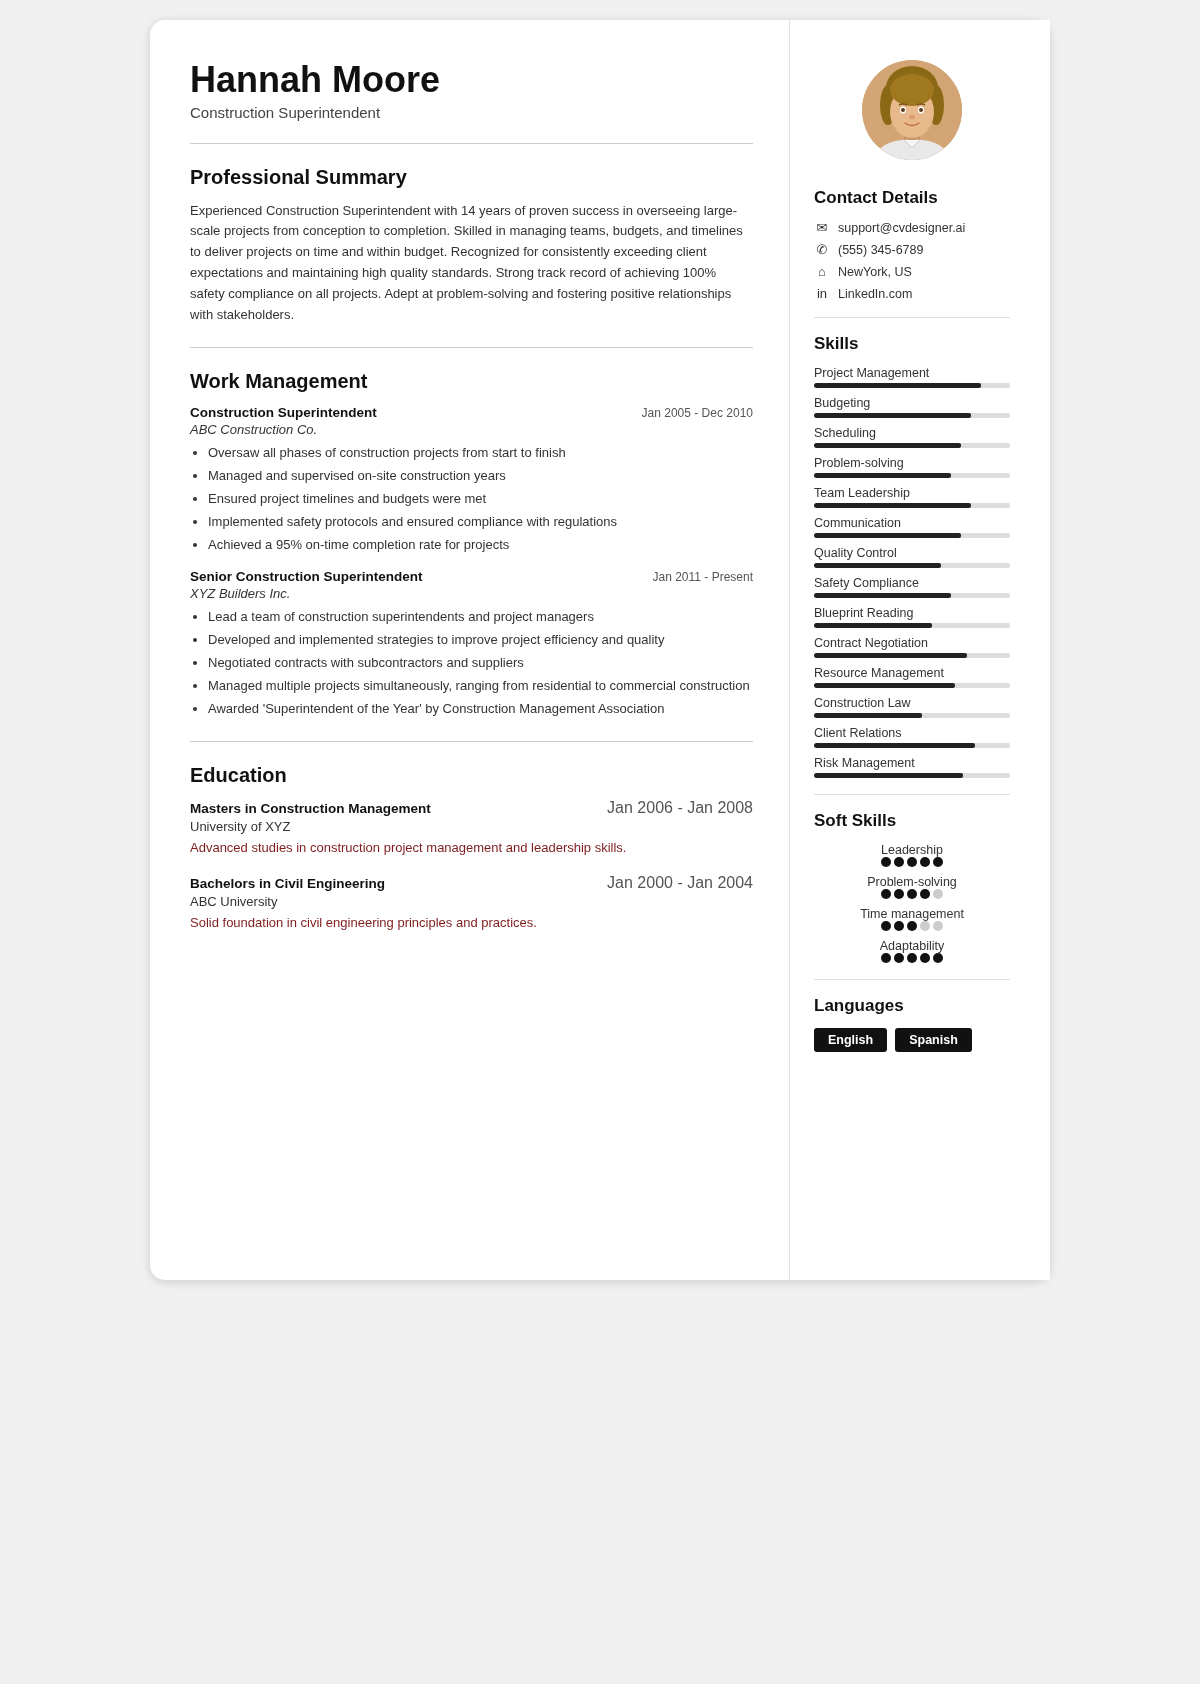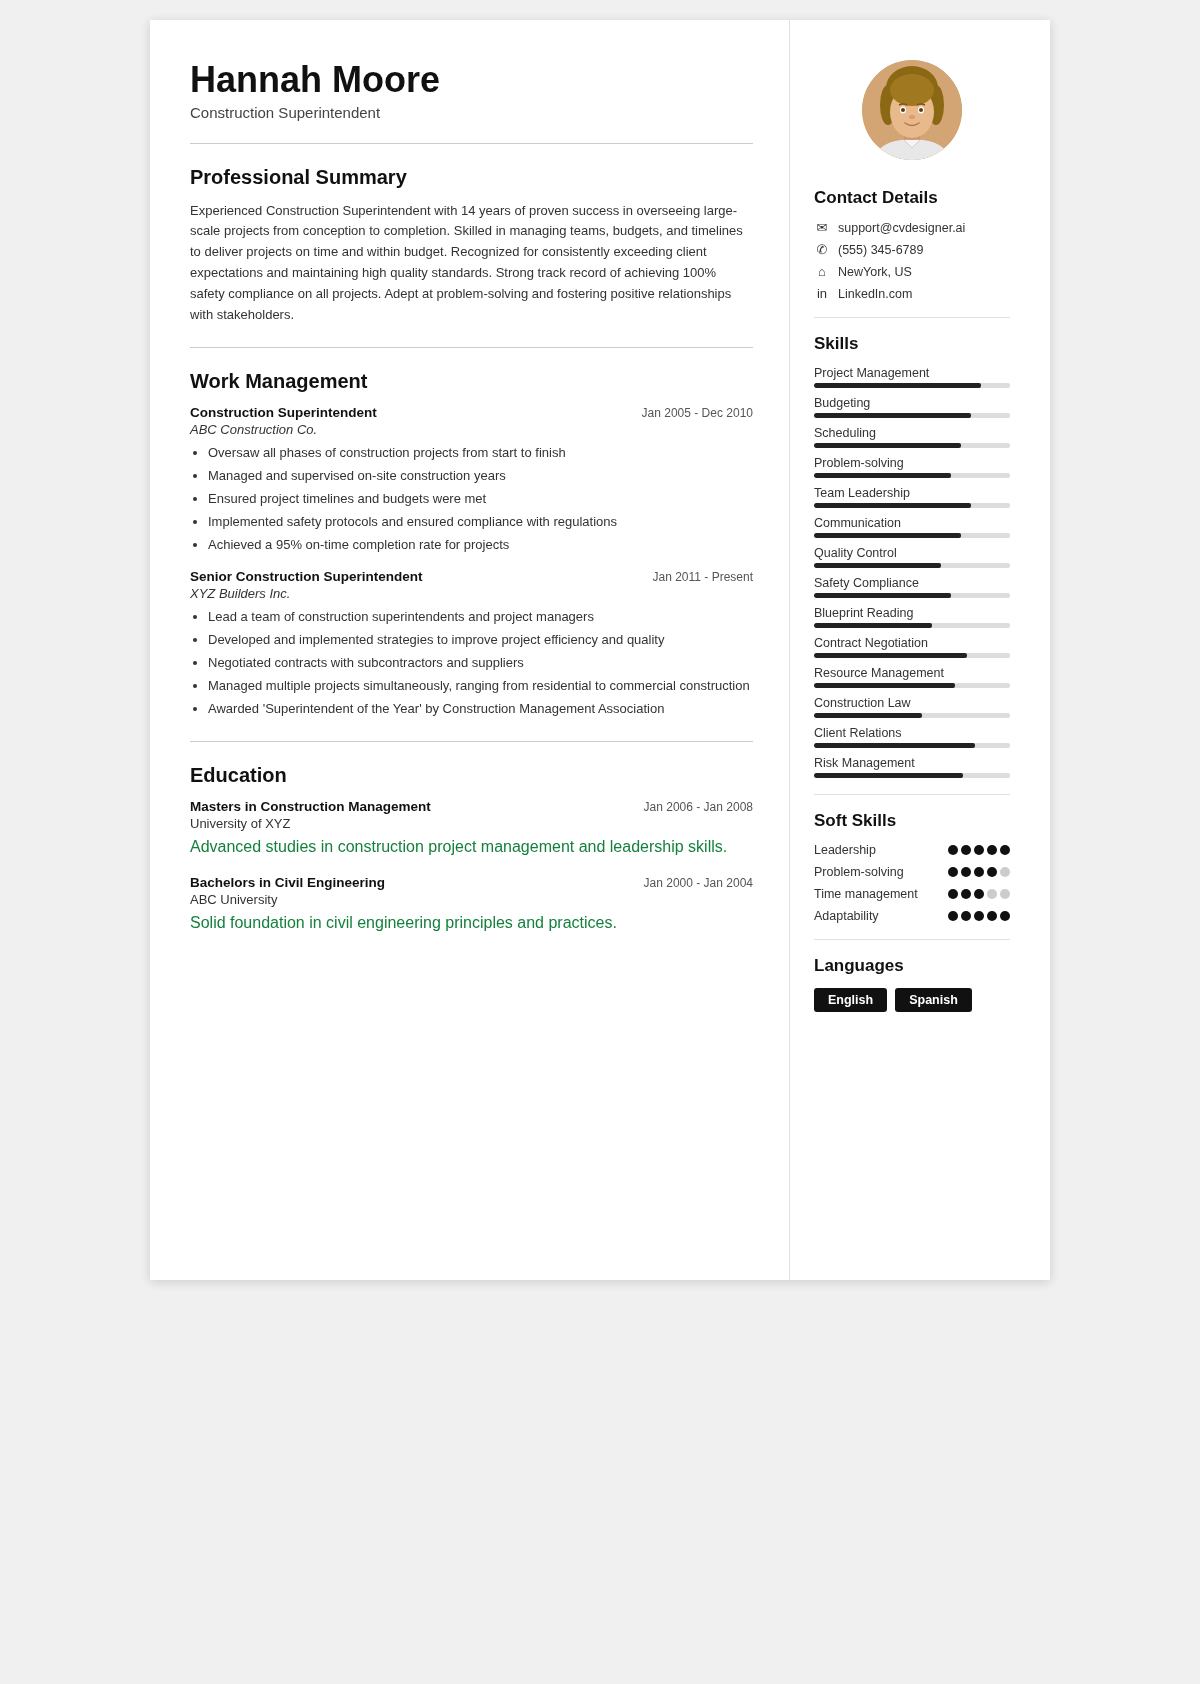--- a/index.html
+++ b/index.html
@@ -12,20 +12,21 @@
       min-height: 100vh;
       padding: 20px;
     }
     .resume-page {
       width: 900px;
       background: #fff;
       display: flex;
       flex-direction: row;
       min-height: 1260px;
       box-shadow: 0 2px 10px rgba(0,0,0,0.15);
+      border-radius: 15px;
     }
     
     .left-col {
       flex: 1;
       padding: 40px 36px 40px 40px;
       border-right: 1px solid #e0e0e0;
     }
     .header-name {
       font-size: 36px;
       font-weight: 900;
@@ -94,32 +95,32 @@
       align-items: baseline;
       margin-bottom: 2px;
       gap: 12px;
     }
     .edu-degree {
       font-size: 13.5px;
       font-weight: 700;
       color: #111;
     }
     .edu-dates {
-      font-size: 12px;
+      font-size: 16px;
       color: #555;
       white-space: nowrap;
     }
     .edu-school {
       font-size: 13px;
       color: #333;
       margin-bottom: 4px;
     }
     .edu-desc {
-      font-size: 16px;
-      color: #15803d;
+      font-size: 13px;
+      color: #7f1d1d;
       line-height: 1.5;
       margin-bottom: 16px;
     }
     
     .right-col {
       width: 260px;
       padding: 40px 40px 40px 24px;
       background: #fff;
     }
     .avatar-container {
@@ -181,20 +182,21 @@
       height: 100%;
       background: #222;
       border-radius: 2px;
     }
     
     .soft-skill-item {
       display: flex;
       justify-content: space-between;
       align-items: center;
       margin-bottom: 8px;
+      flex-direction: column;
     }
     .soft-skill-name {
       font-size: 12.5px;
       color: #333;
     }
     .dots {
       display: flex;
       gap: 3px;
     }
     .dot {

